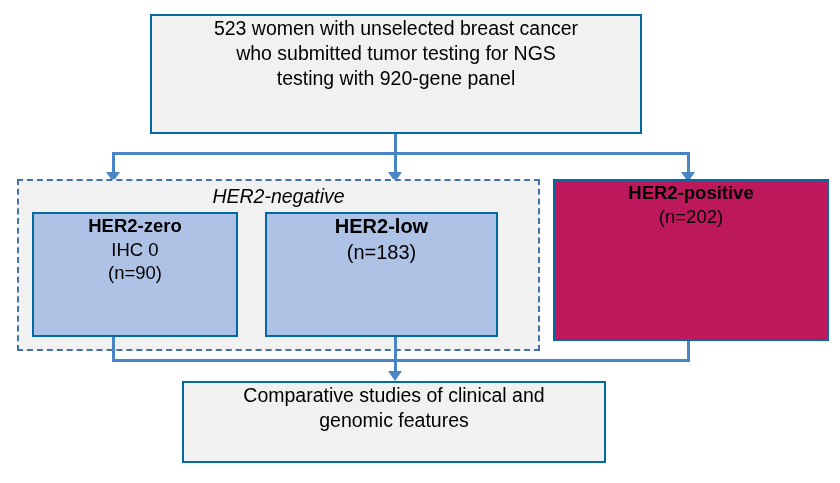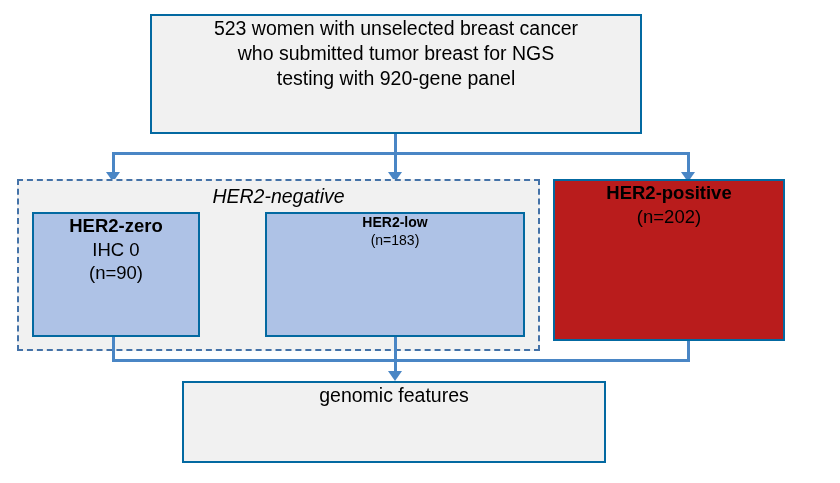--- a/index.html
+++ b/index.html
@@ -62,39 +62,39 @@
     text-align: center;
     font-size: 19.5px;
     color: #000;
     font-style: italic;
   }
 
   
   #her2-zero-box {
     left: 32px;
     top: 212px;
-    width: 168px;
+    width: 206px;
     height: 125px;
     background: #aec2e6;
     font-size: 18.5px;
   }
   #her2-low-box {
     left: 265px;
     top: 212px;
-    width: 260px;
+    width: 233px;
     height: 125px;
     background: #aec2e6;
-    font-size: 14px;
+    font-size: 20px;
   }
   #her2-positive-box {
     left: 553px;
     top: 179px;
-    width: 232px;
+    width: 276px;
     height: 162px;
-    background: #b91c1c;
+    background: #be185d;
     font-size: 18.5px;
   }
   .title-line {
     font-weight: bold;
   }
 
   
   #bottom-box {
     left: 182px;
     top: 381px;
@@ -143,21 +143,21 @@
   #stem-bottom   { left: 394px; top: 359px;  height: 16px; }
   #head-bottom   { left: 388px; top: 371px; }
 </style>
 </head>
 <body>
 
 <div id="canvas">
 
   <div class="box" id="top-box">
     <span class="line">523 women with unselected breast cancer</span>
-    <span class="line">who submitted tumor breast for NGS</span>
+    <span class="line">who submitted tumor testing for NGS</span>
     <span class="line">testing with 920-gene panel</span>
   </div>
 
   <div class="conn vline" id="stem-top"></div>
   <div class="conn hline" id="bus-top"></div>
   <div class="conn vline" id="drop-left"></div>
   <div class="conn vline" id="drop-mid"></div>
   <div class="conn vline" id="drop-right"></div>
   <div class="arrowhead" id="head-left"></div>
   <div class="arrowhead" id="head-mid"></div>
@@ -184,16 +184,17 @@
   </div>
 
   <div class="conn vline" id="riser-left"></div>
   <div class="conn vline" id="riser-mid"></div>
   <div class="conn vline" id="riser-right"></div>
   <div class="conn hline" id="bus-bottom"></div>
   <div class="conn vline" id="stem-bottom"></div>
   <div class="arrowhead" id="head-bottom"></div>
 
   <div class="box" id="bottom-box">
+    <span class="line">Comparative studies of clinical and</span>
     <span class="line">genomic features</span>
   </div>
 
 </div>
 
 </body></html>

